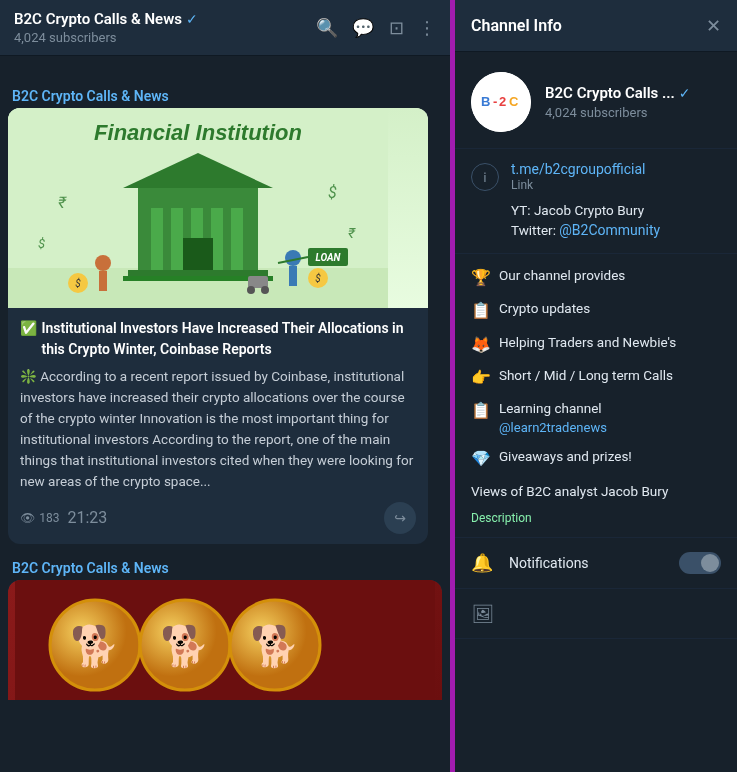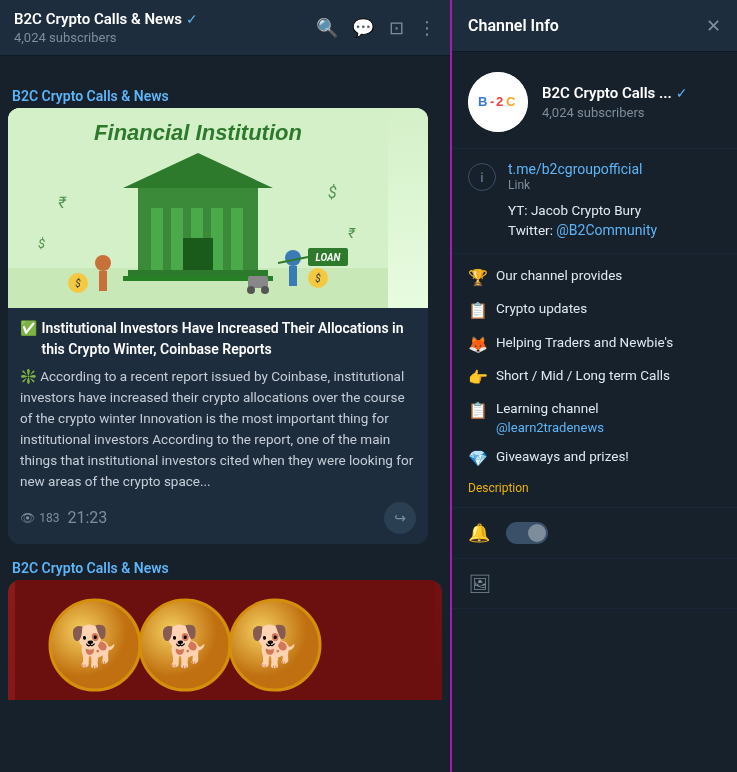--- a/index.html
+++ b/index.html
@@ -232,21 +232,21 @@
       justify-content: center;
       gap: -10px;
       overflow: hidden;
     }
 
     
     .right-panel {
       width: 287px;
       height: 772px;
       background: #17212b;
-      border-left: 2px solid #a21caf;
+      border-left: 5px solid #a21caf;
       display: flex;
       flex-direction: column;
       overflow: hidden;
     }
 
     .info-header {
       background: #1e2d3d;
       padding: 12px 16px;
       display: flex;
       align-items: center;
@@ -412,23 +412,23 @@
     .desc-item-text {
       color: #e0e8f0;
     }
 
     .desc-item-link {
       color: #5eb5f7;
       font-size: 13px;
     }
 
     .desc-label {
-      color: #eab308;
+      color: #86efac;
       font-size: 12px;
-      margin-top: 0;
+      margin-top: 10px;
     }
 
     .bottom-actions {
       padding: 0;
     }
 
     .action-row {
       display: flex;
       align-items: center;
       padding: 14px 16px;
@@ -696,27 +696,29 @@
       </div>
     </div>
     <div class="desc-item">
       <span class="desc-emoji">💎</span>
       <div>
         <div class="desc-item-text">Giveaways and prizes!</div>
       </div>
     </div>
 
     <div style="margin-top:8px;">
+      <div class="info-text">Views of B2C analyst Jacob Bury</div>
       <div class="desc-label">Description</div>
     </div>
   </div>
 
   <div class="bottom-actions">
     <div class="action-row">
       <span class="action-icon">🔔</span>
+      <span class="action-label">Notifications</span>
       <div class="toggle-switch"></div>
     </div>
     <div class="action-row">
       <span class="action-icon">🖼</span>
     </div>
   </div>
 
 </div>
 
 </body></html>

